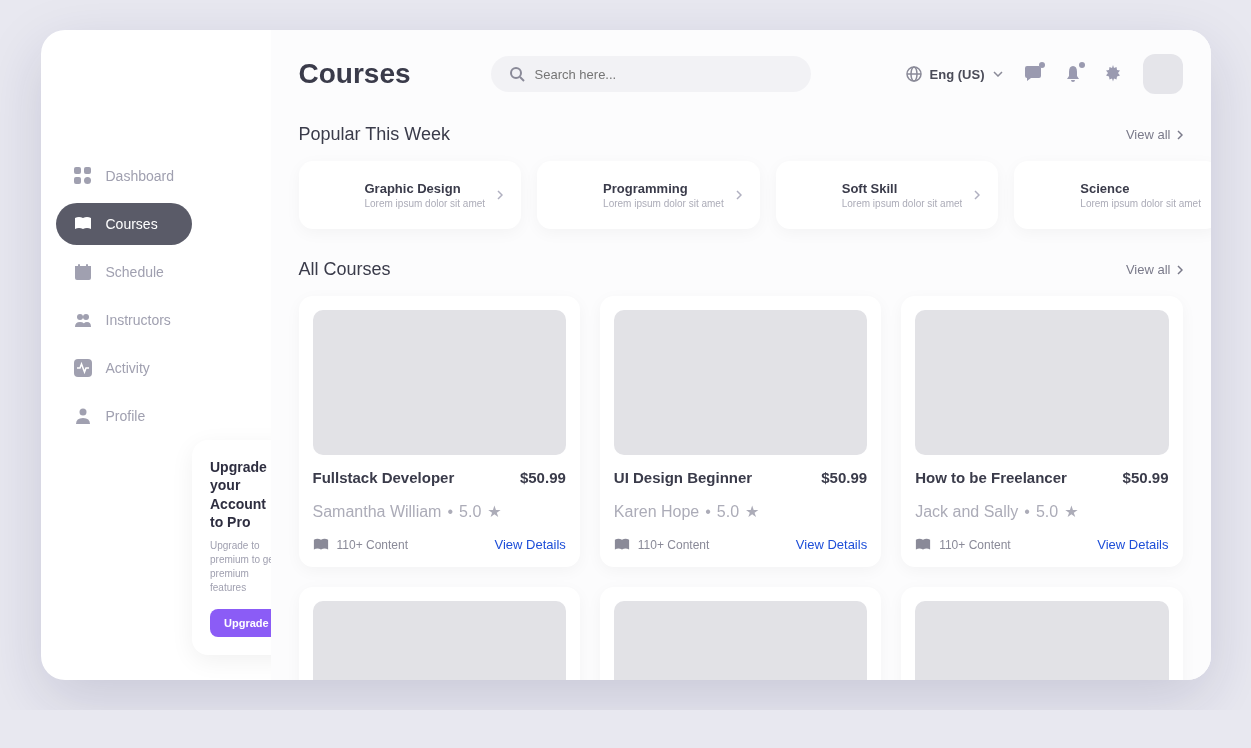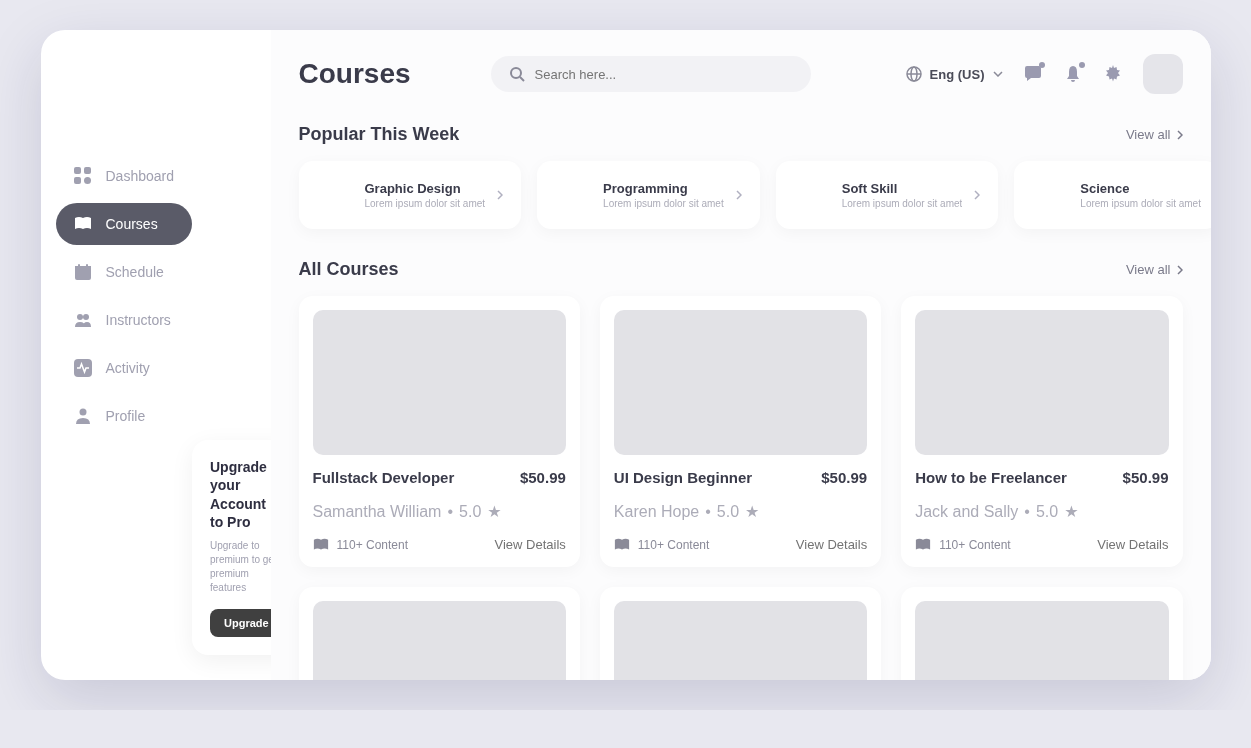--- a/index.html
+++ b/index.html
@@ -6,51 +6,51 @@
 body{background:#e8e8f0;padding:30px;display:flex;justify-content:center}
 .window{background:#fff;border-radius:24px;width:1170px;height:650px;overflow:hidden;display:flex;box-shadow:0 20px 60px rgba(30,30,80,.15)}
 .sidebar{width:230px;padding:25px 15px;display:flex;flex-direction:row}
 .nav{margin-top:100px;display:flex;flex-direction:column;gap:6px}
 .nav-item{display:flex;align-items:center;gap:14px;padding:12px 18px;border-radius:22px;color:#a0a0b0;font-size:14px;font-weight:500;cursor:pointer}
 .nav-item.active{background:#5a5b68;color:#fff}
 .nav-icon{width:18px;height:18px;display:flex;align-items:center;justify-content:center}
 .upgrade-card{margin-top:auto;background:#fff;border-radius:16px;padding:18px;box-shadow:0 6px 24px rgba(0,0,0,.06)}
 .upgrade-title{font-size:14px;font-weight:700;color:#2e2e40;line-height:1.3;margin-bottom:8px}
 .upgrade-sub{font-size:10px;color:#a0a0b0;line-height:1.4;margin-bottom:14px}
-.upgrade-btn{background:#404040;color:#fff;border:none;padding:8px 14px;border-radius:8px;font-size:11px;font-weight:600;cursor:pointer}
+.upgrade-btn{background:#8b5cf6;color:#fff;border:none;padding:8px 14px;border-radius:8px;font-size:11px;font-weight:600;cursor:pointer}
 .main{flex:1;background:#fcfcfd;padding:24px 28px;overflow-y:auto}
 .topbar{display:flex;align-items:center;gap:20px;margin-bottom:30px}
 .page-title{font-size:28px;font-weight:800;color:#3a3b4a}
 .search{flex:0 0 320px;margin-left:60px;background:#f2f2f5;border-radius:22px;padding:10px 18px;display:flex;align-items:flex-end;gap:10px}
 .search input{border:none;background:transparent;outline:none;font-size:13px;color:#888;width:100%}
 .topbar-right{margin-left:auto;display:flex;align-items:center;gap:20px}
 .lang{display:flex;align-items:center;gap:8px;font-size:13px;font-weight:700;color:#4a4b58;cursor:pointer}
 .icon-btn{width:20px;height:20px;color:#9a9ab0;cursor:pointer;position:relative}
 .dot{position:absolute;top:-2px;right:-2px;width:6px;height:6px;border-radius:50%;background:#9a9ab0}
 .avatar{width:40px;height:40px;border-radius:12px;background:#e5e5ea}
 .section-head{display:flex;align-items:center;justify-content:space-between;margin-bottom:16px}
-.section-title{font-size:18px;font-weight:700;color:#3a3b4a}
+.section-title{font-size:18px;font-weight:400;color:#3a3b4a}
 .view-all{display:flex;align-items:center;gap:6px;font-size:13px;color:#7a7a8a;cursor:pointer}
 .popular-row{display:grid;grid-template-columns:repeat(4,1fr);gap:16px;margin-bottom:30px}
 .pop-card{background:#fff;border-radius:14px;padding:16px 18px;display:flex;align-items:center;gap:12px;box-shadow:0 4px 16px rgba(0,0,0,.04)}
 .pop-thumb{width:36px;height:36px;border-radius:10px;flex-shrink:0}
 .pop-body{flex:1;min-width:0}
 .pop-title{font-size:13px;font-weight:700;color:#3a3b4a;margin-bottom:2px}
 .pop-sub{font-size:10px;color:#acacb8;white-space:nowrap;overflow:hidden;text-overflow:ellipsis}
 .chev{color:#b0b0c0;flex-shrink:0}
 .course-grid{display:grid;grid-template-columns:repeat(3,1fr);gap:20px}
 .course-card{background:#fff;border-radius:14px;padding:14px;box-shadow:0 4px 16px rgba(0,0,0,.04)}
 .course-img{width:100%;height:145px;background:#e2e2e6;border-radius:10px;margin-bottom:14px}
 .course-row1{display:flex;justify-content:space-between;align-items:flex-start;margin-bottom:16px}
 .course-title{font-size:15px;font-weight:800;color:#3a3b4a}
 .course-price{font-size:15px;font-weight:800;color:#3a3b4a}
 .course-meta{display:flex;align-items:center;gap:6px;font-size:16px;color:#acacb8;margin-bottom:16px}
 .course-row2{display:flex;justify-content:space-between;}
 .content-tag{display:flex;align-items:center;gap:8px;font-size:12px;color:#8a8a98}
-.view-details{font-size:13px;color:#737373;cursor:pointer}
+.view-details{font-size:13px;color:#1d4ed8;cursor:pointer}
 svg{display:block}
 </style>
 </head>
 <body>
 
 <div class="window">
 
   <aside class="sidebar">
     <nav class="nav">
       <div class="nav-item">

